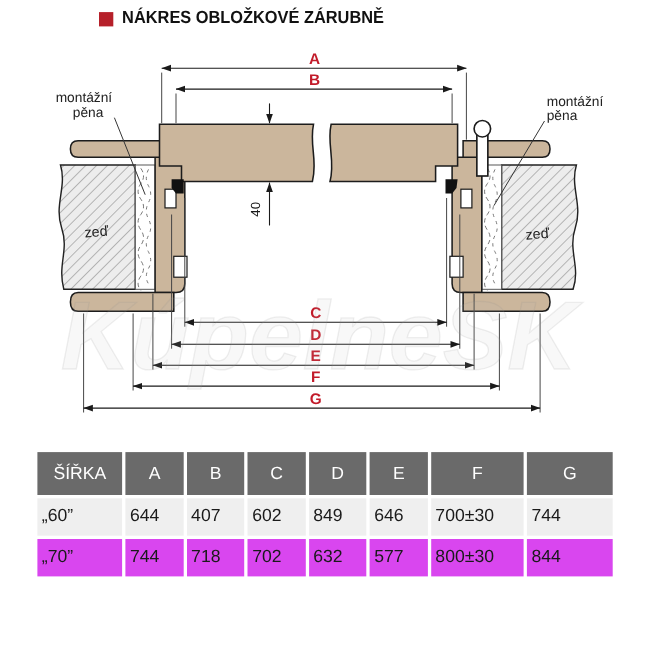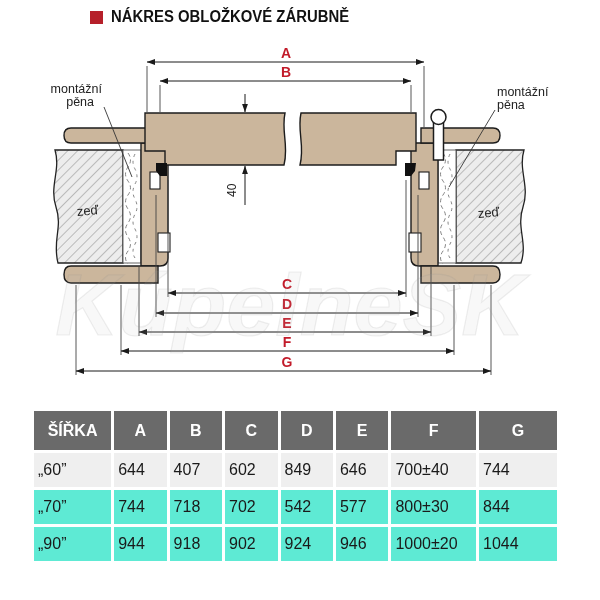--- a/index.html
+++ b/index.html
@@ -5,26 +5,26 @@
   html,body{margin:0;padding:0;width:600px;height:600px;background:#ffffff;overflow:hidden;
             font-family:"Liberation Sans", sans-serif;}
   .page{position:relative;width:560px;height:600px;background:#fff;}
   .title-bar{position:absolute;left:90px;top:8px;display:flex;align-items:center;gap:8px;}
   .title-bullet{width:13px;height:13px;background:#b6202a;flex:0 0 auto;}
   .title-text{font-weight:bold;font-size:16px;color:#111;letter-spacing:0px;
               transform:scaleX(.93);transform-origin:left center;white-space:nowrap;}
   svg.diagram{position:absolute;left:0;top:0;}
   table.dims{position:absolute;left:31px;top:408px;border-collapse:separate;border-spacing:3px;
              table-layout:fixed;}
-  table.dims th{background:#6a6a6a;color:#fff;font-weight:bold;font-size:16px;height:39px;
+  table.dims th{background:#6a6a6a;color:#fff;font-weight:normal;font-size:16px;height:39px;
                 text-align:center;padding:0;}
   table.dims th.first{font-size:16px;}
   table.dims td{background:#efefef;color:#1a1a1a;font-size:16px;height:26px;text-align:left;
                 padding:4px;white-space:nowrap;}
-  table.dims tr.alt td{background:#5eead4;}
+  table.dims tr.alt td{background:#d946ef;}
 </style>
 </head>
 <body>
 
 <div class="page">
 
   <div class="title-bar">
     <span class="title-bullet"></span>
     <span class="title-text">NÁKRES OBLOŽKOVÉ ZÁRUBNĚ</span>
   </div>
@@ -166,39 +166,29 @@
       </tr>
     </thead>
     <tbody>
       <tr>
         <td>„60”</td>
         <td>644</td>
         <td>407</td>
         <td>602</td>
         <td>849</td>
         <td>646</td>
-        <td>700±40</td>
+        <td>700±30</td>
         <td>744</td>
       </tr>
       <tr class="alt">
         <td>„70”</td>
         <td>744</td>
         <td>718</td>
         <td>702</td>
-        <td>542</td>
+        <td>632</td>
         <td>577</td>
         <td>800±30</td>
         <td>844</td>
-      </tr>
-      <tr class="alt">
-        <td>„90”</td>
-        <td>944</td>
-        <td>918</td>
-        <td>902</td>
-        <td>924</td>
-        <td>946</td>
-        <td>1000±20</td>
-        <td>1044</td>
       </tr>
     </tbody>
   </table>
 
 </div>
 
 </body></html>

